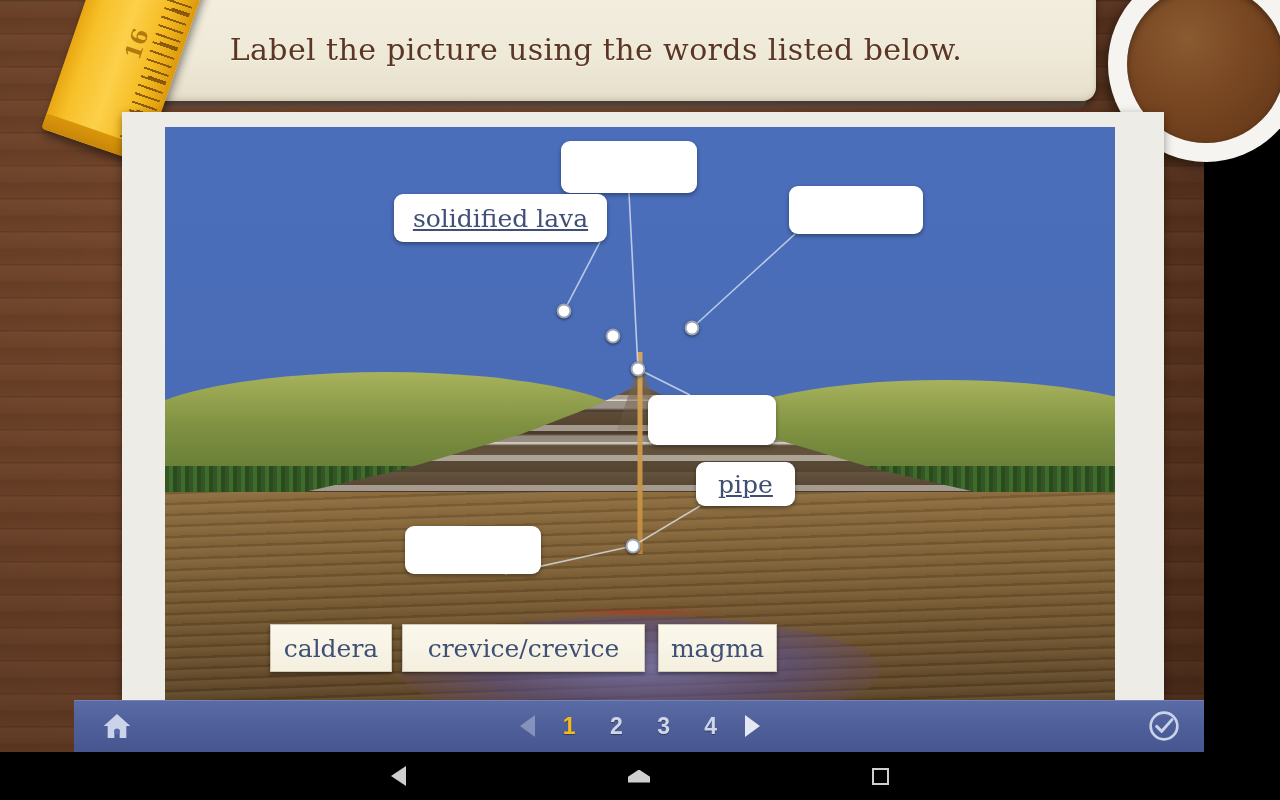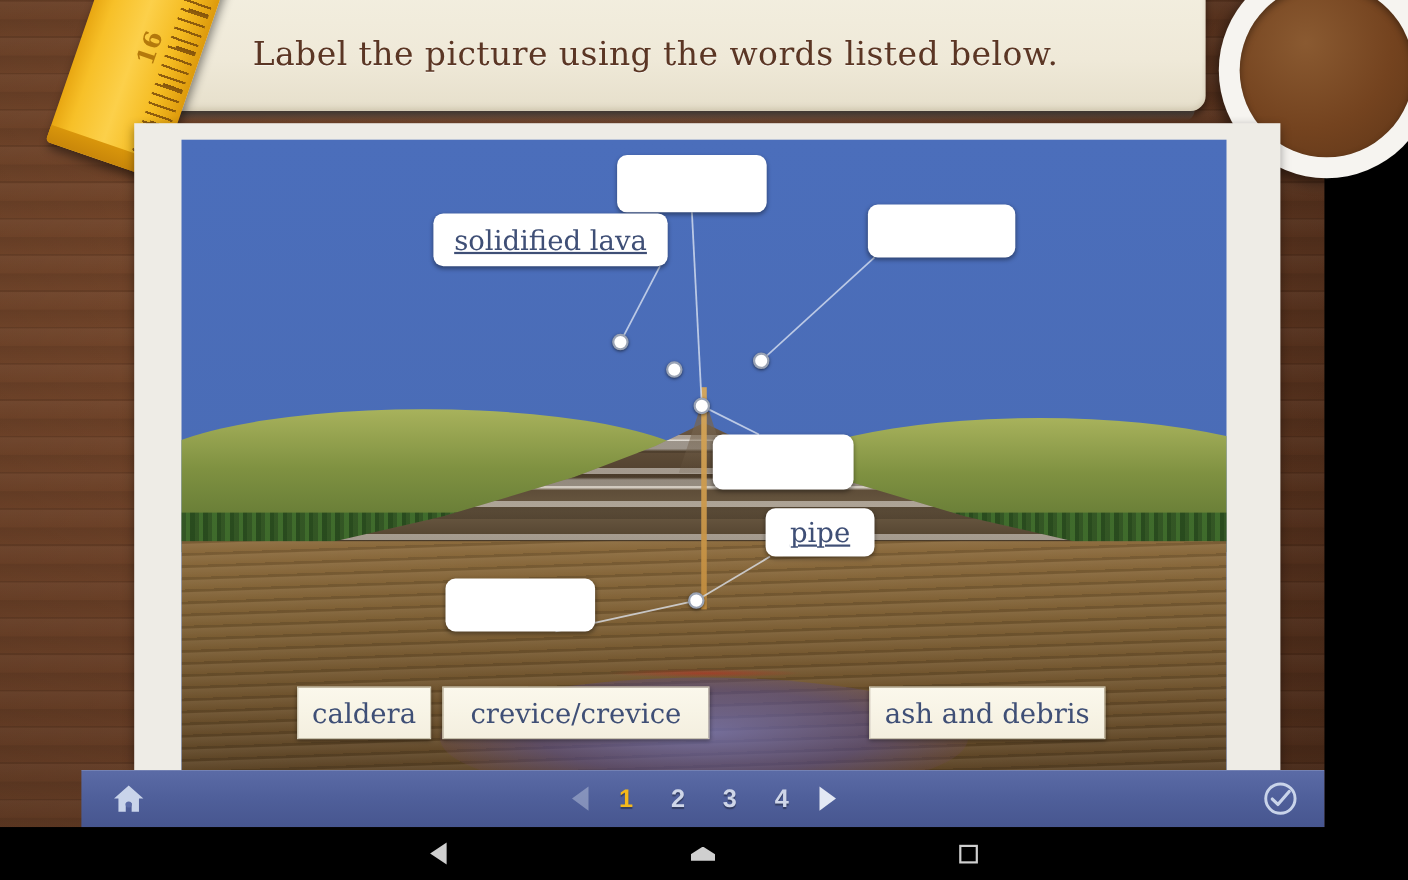--- a/index.html
+++ b/index.html
@@ -289,21 +289,21 @@
       <div class="lbl" style="left: 394px; top: 194px; width: 213px; height: 48px;">solidified lava</div>
       <div class="lbl empty" style="left: 789px; top: 186px; width: 134px; height: 48px;"></div>
       <div class="lbl empty" style="left: 648px; top: 395px; width: 128px; height: 50px;"></div>
       <div class="lbl" style="left: 696px; top: 462px; width: 99px; height: 44px;">pipe</div>
       <div class="lbl empty" style="left: 405px; top: 526px; width: 136px; height: 48px;"></div>
     </div>
 
   <div class="bank" id="bank">
       <div class="chip" style="left: 105px; top: 0px; width: 122px;">caldera</div>
       <div class="chip" style="left: 237px; top: 0px; width: 243px;">crevice/crevice</div>
-      <div class="chip" style="left: 625px; top: 0px; width: 215px;">ash and debris</div>
+      <div class="chip" style="left: 493px; top: 0px; width: 119px;">magma</div>
     </div>
 
   <div class="appnav"></div>
 
   <svg class="nav-home" viewBox="0 0 24 24">
     <path d="M12 3 L22 12 L19 12 L19 21 L14 21 L14 15 L10 15 L10 21 L5 21 L5 12 L2 12 Z" fill="#c9d4ea"></path>
     <circle cx="12" cy="16" r="2.1" fill="#5b6ba6"></circle>
   </svg>
 
   <div class="pager">

